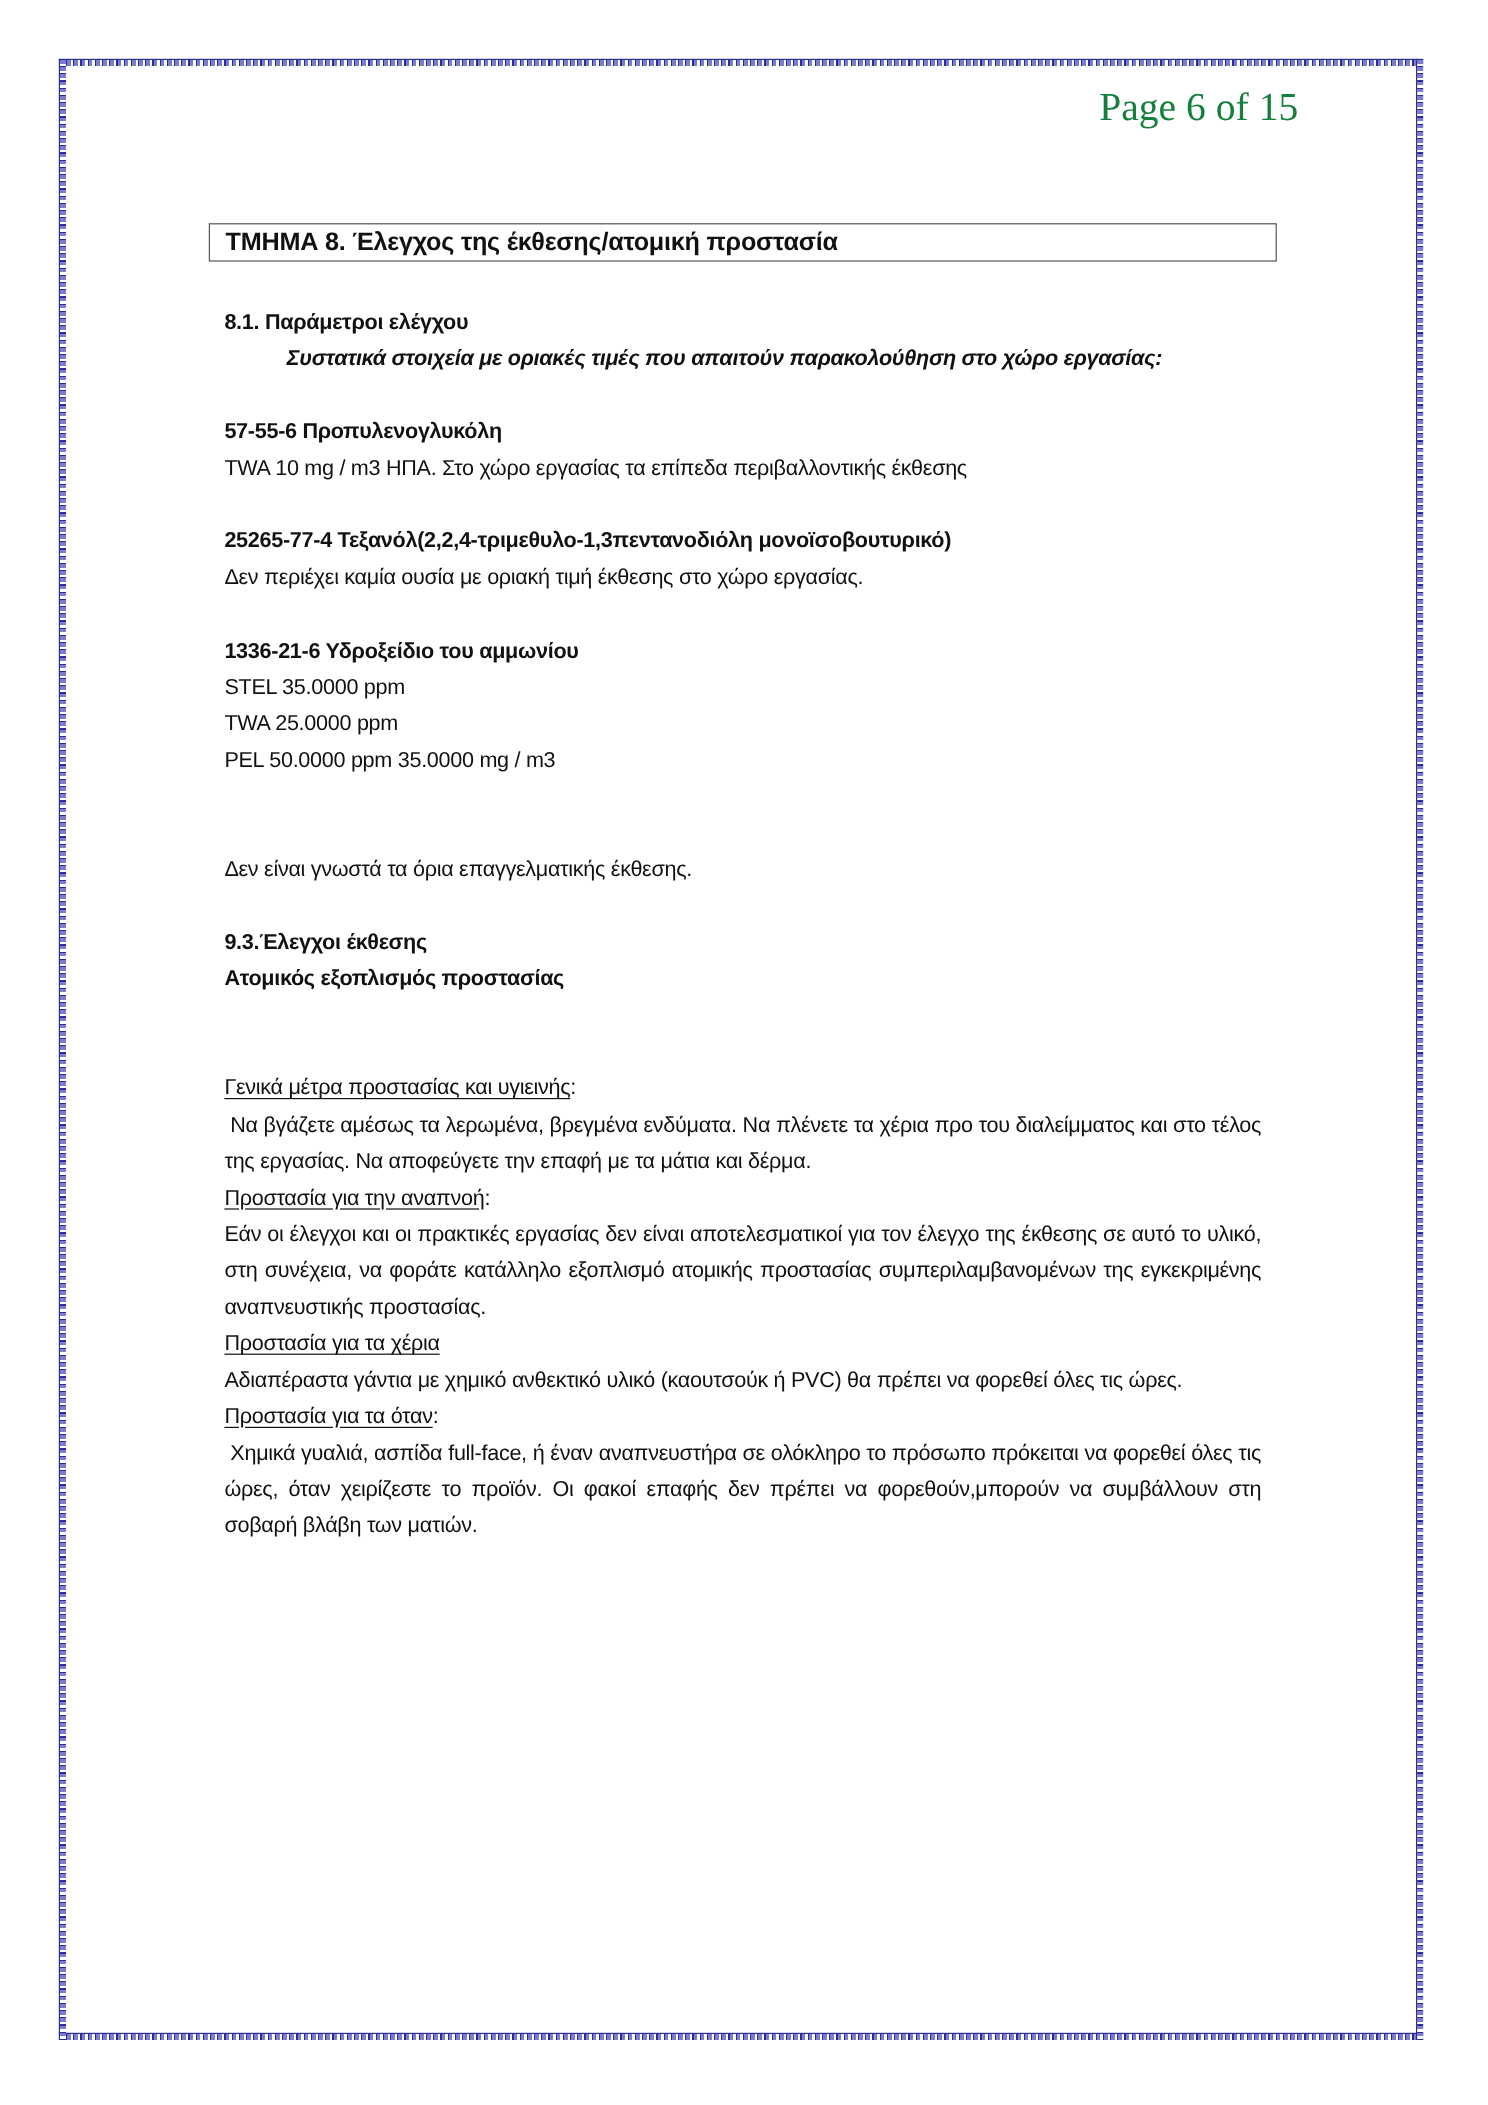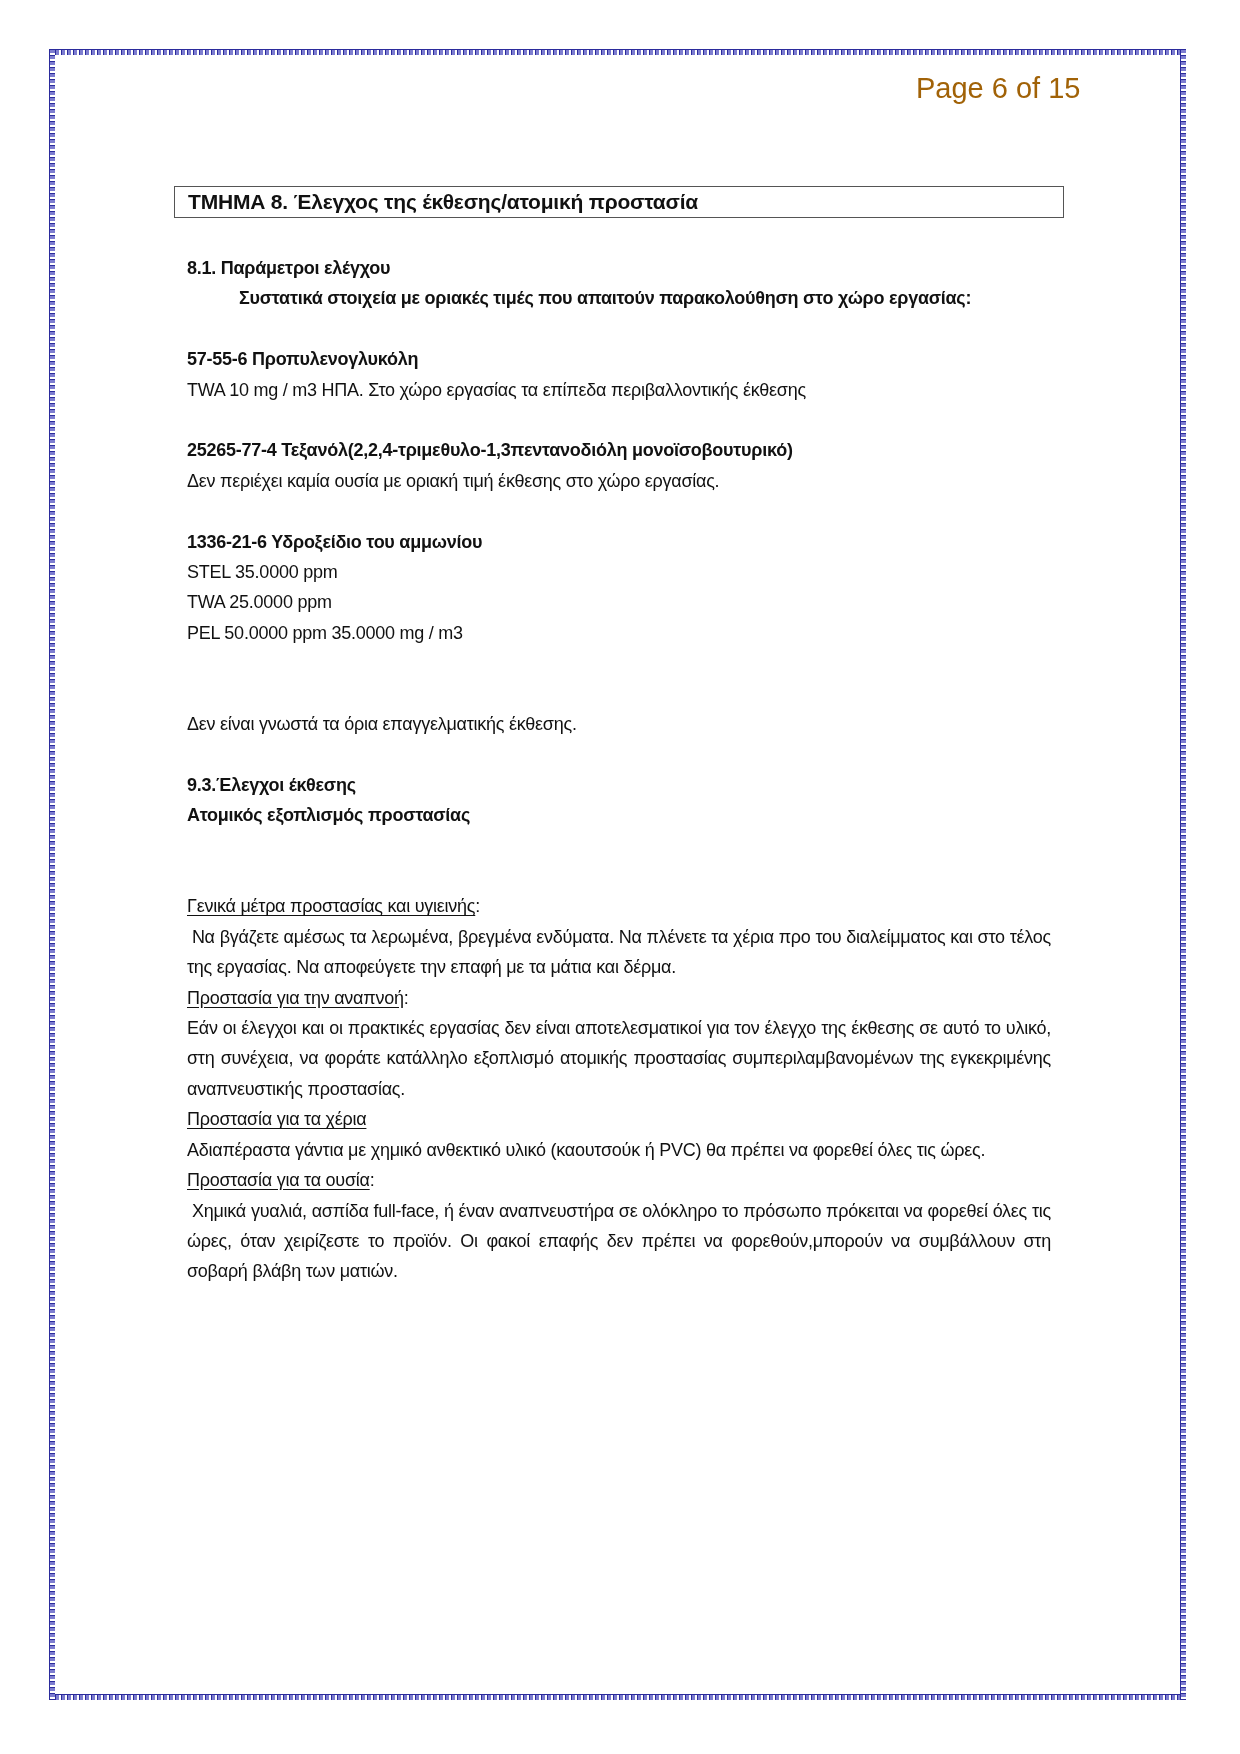--- a/index.html
+++ b/index.html
@@ -12,33 +12,33 @@
      background-image: repeating-linear-gradient(90deg, #2b2b9c 0 1px, #7d7dd0 1px 4px, #ffffff 4px 6px);
      border-top: 1px solid #2b2b9c; box-sizing: border-box; }
   .bd-top { top: 0; }
   .bd-bottom { bottom: 0; }
   .bd-left, .bd-right { top: 0; height: 100%; width: 6px;
      background-image: repeating-linear-gradient(180deg, #2b2b9c 0 1px, #7d7dd0 1px 4px, #ffffff 4px 6px);
      border-left: 1px solid #2b2b9c; box-sizing: border-box; }
   .bd-left { left: 0; }
   .bd-right { right: 0; }
 
-  .page-number { position: absolute; top: 72px; left: 916px; font-family: Liberation Sans, sans-serif;
-                 font-size: 29px; color: #a16207; }
+  .page-number { position: absolute; top: 72px; left: 916px; font-family: Liberation Serif, serif;
+                 font-size: 33px; color: #15803d; }
 
   .section-box { position: absolute; left: 174px; top: 186px; width: 890px; height: 32px; box-sizing: border-box;
                  border: 1.5px solid #555; padding: 0 14px 0 13px; font-weight: bold; font-size: 21px; line-height: 29px;
                  letter-spacing: -0.2px; }
 
   .content { position: absolute; left: 187px; top: 253px; width: 864px; font-size: 18px; line-height: 30.4px;
              letter-spacing: -0.25px; }
   .content p { margin: 0; }
   .b { font-weight: bold; }
   .j { text-align: justify; text-align-last: left; }
-  .indent { text-indent: 52px; }
+  .indent { text-indent: 52px; font-style: italic; }
   .gap1 { height: 30.4px; }
   .gap2 { height: 60.8px; }
   .u { text-decoration: underline; text-underline-offset: 3px; margin-top: 38px; }
 </style>
 </head>
 <body>
 
 <div class="page-border">
   <div class="bd bd-top"></div>
   <div class="bd bd-bottom"></div>
@@ -78,15 +78,15 @@
 
   <p><span class="u">Γενικά μέτρα προστασίας και υγιεινής</span><span>:</span></p>
   <p class="j" style="white-space:pre-wrap"> Να βγάζετε αμέσως τα λερωμένα, βρεγμένα ενδύματα. Να πλένετε τα χέρια προ του διαλείμματος και στο τέλος της εργασίας. Να αποφεύγετε την επαφή με τα μάτια και δέρμα.</p>
 
   <p><span class="u">Προστασία για την αναπνοή</span><span>:</span></p>
   <p class="j">Εάν οι έλεγχοι και οι πρακτικές εργασίας δεν είναι αποτελεσματικοί για τον έλεγχο της έκθεσης σε αυτό το υλικό, στη συνέχεια, να φοράτε κατάλληλο εξοπλισμό ατομικής προστασίας συμπεριλαμβανομένων της εγκεκριμένης αναπνευστικής προστασίας.</p>
 
   <p><span class="u">Προστασία για τα χέρια</span><span></span></p>
   <p class="j">Αδιαπέραστα γάντια με χημικό ανθεκτικό υλικό (καουτσούκ ή PVC) θα πρέπει να φορεθεί όλες τις ώρες.</p>
 
-  <p><span class="u">Προστασία για τα ουσία</span><span>:</span></p>
+  <p><span class="u">Προστασία για τα όταν</span><span>:</span></p>
   <p class="j" style="white-space:pre-wrap"> Χημικά γυαλιά, ασπίδα full-face, ή έναν αναπνευστήρα σε ολόκληρο το πρόσωπο πρόκειται να φορεθεί όλες τις ώρες, όταν χειρίζεστε το προϊόν. Οι φακοί επαφής δεν πρέπει να φορεθούν,μπορούν να συμβάλλουν στη σοβαρή βλάβη των ματιών.</p>
 </div>
 
 </body></html>

